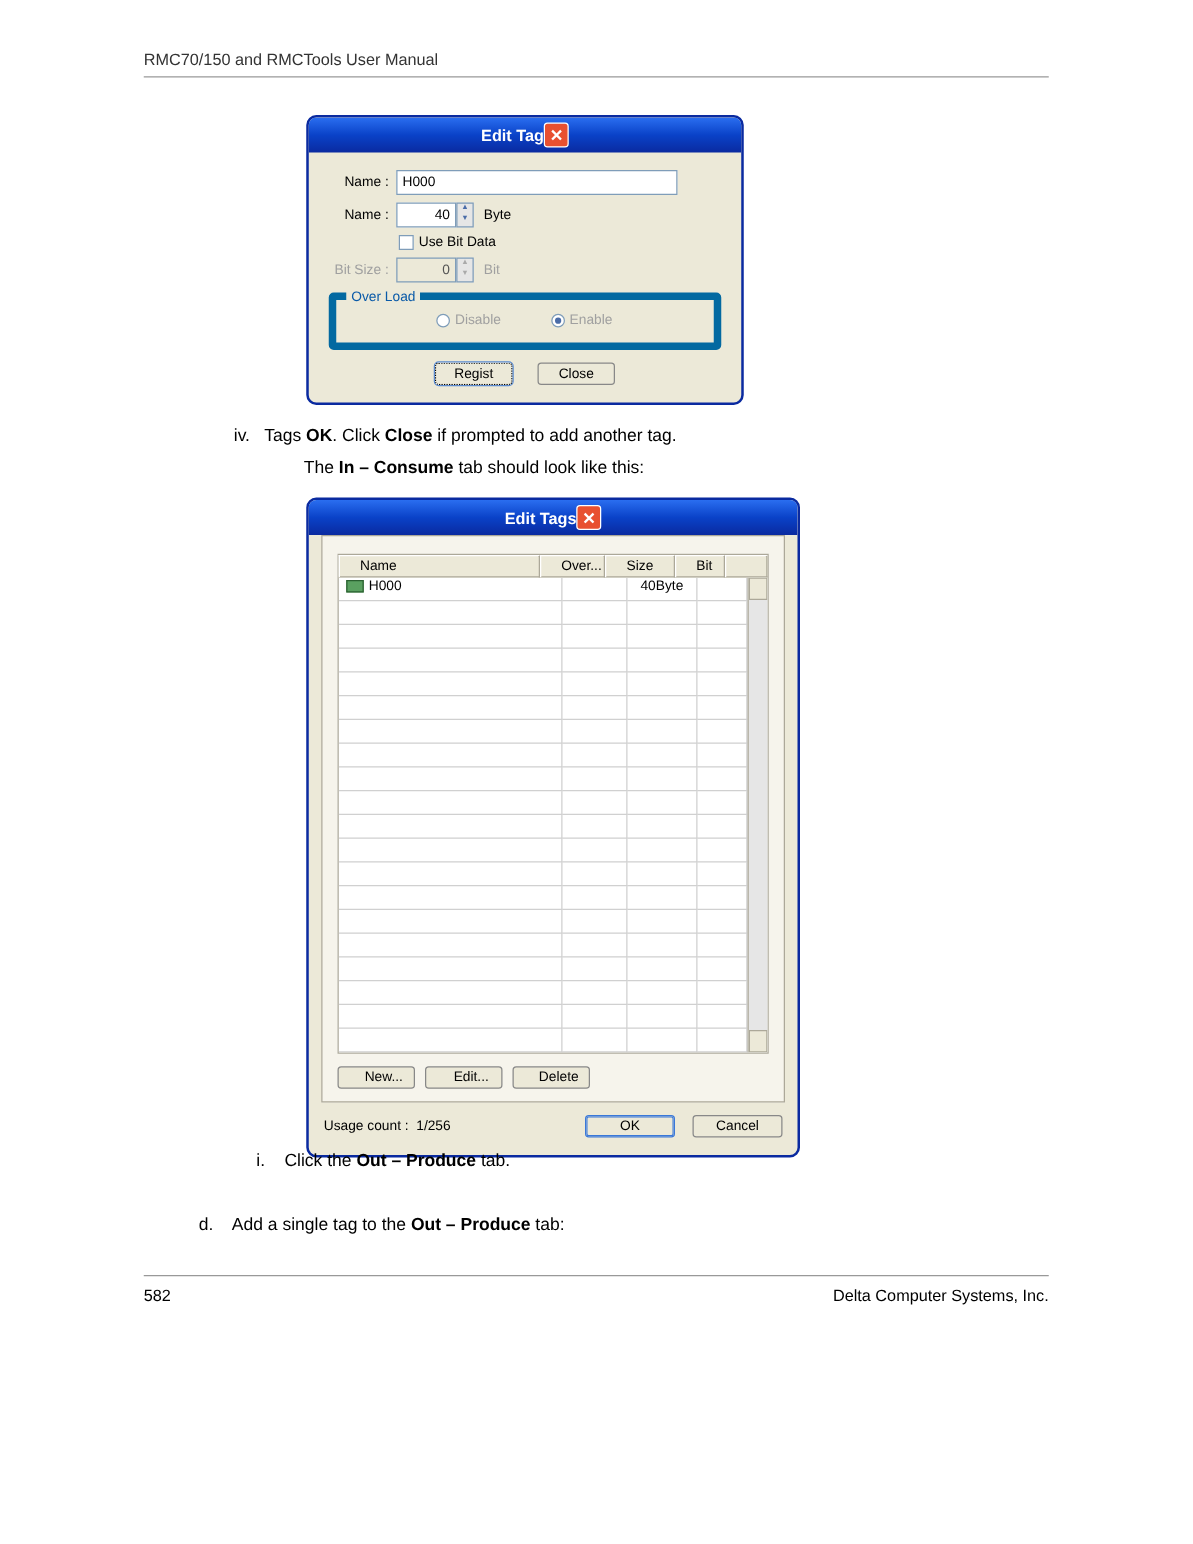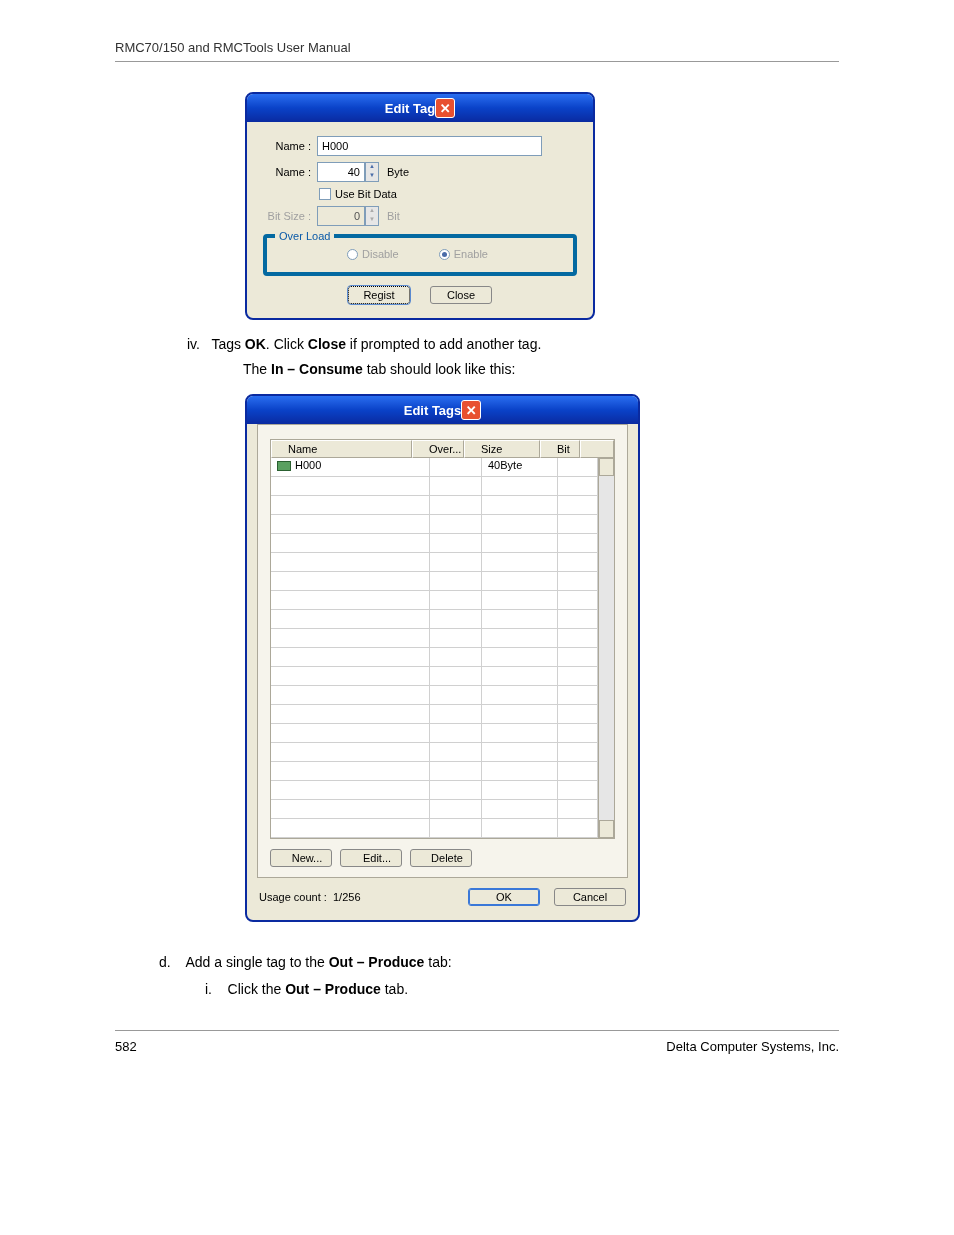--- a/index.html
+++ b/index.html
@@ -89,21 +89,21 @@
     font-size: 6px;
     text-align: center;
     line-height: 1;
     color: #4a6ca8;
   }
   .spinner.dis span { color: #aaa; }
   .chk { margin-left: 60px; display: flex; align-items: center; gap: 4px; margin-bottom: 6px; }
   .chk .box { width: 12px; height: 12px; border: 1px solid #7f9db9; background: #fff; }
   .disabled { color: #a0a0a0; }
   .fieldset {
-    border: 4px solid #0369a1;
+    border: 6px solid #0369a1;
     border-radius: 4px;
     margin: 8px 4px 10px 4px;
     padding: 10px 23px 12px 10px;
     position: relative;
   }
   .fieldset .legend {
     position: absolute;
     top: -8px;
     left: 8px;
     background: #ece9d8;
@@ -160,21 +160,21 @@
   }
   .grid-head div {
     border: 1px solid #fff;
     border-right: 1px solid #aca899;
     border-bottom: 1px solid #aca899;
     padding: 2px 16px;
     font-size: 11px;
   }
   .col-name { flex: 1; }
   .col-over { width: 52px; text-align: right; }
-  .col-size { width: 76px; text-align: left; }
+  .col-size { width: 56px; text-align: center; }
   .col-bit  { width: 40px; text-align: right; }
   .col-scroll { width: 16px; background: #ece9d8; }
   .grid-body { height: 380px; overflow: hidden; display:flex; }
   .grid-rows { flex:1; }
   .grid-row { display: flex; height: 19px; }
   .grid-row div {
     border-right: 1px solid #d0d0d0;
     border-bottom: 1px solid #d0d0d0;
     padding: 1px 6px;
     font-size: 11px;
@@ -427,26 +427,26 @@
         <span>Usage count :</span>
         &nbsp;<span>1/256</span>
       </div>
       <div style="display:flex; gap:14px;">
         <div class="btn blue-outline">OK</div>
         <div class="btn">Cancel</div>
       </div>
     </div>
   </div>
 
+  <div class="step i-step" style="margin-top:-8px;">
+    <span>i.</span>&nbsp;&nbsp;&nbsp;
+    <span>Click the </span><b>Out – Produce</b><span> tab.</span>
+  </div>
   <div class="step d-step" style="margin-top:30px;">
     <span>d.</span>&nbsp;&nbsp;&nbsp;
     <span>Add a single tag to the </span><b>Out – Produce</b><span> tab:</span>
   </div>
-  <div class="step i-step" style="margin-top:-8px;">
-    <span>i.</span>&nbsp;&nbsp;&nbsp;
-    <span>Click the </span><b>Out – Produce</b><span> tab.</span>
-  </div>
 
   <div class="footer-line">
     <span>582</span>
     <span>Delta Computer Systems, Inc.</span>
   </div>
 </div>
 
 </body></html>

